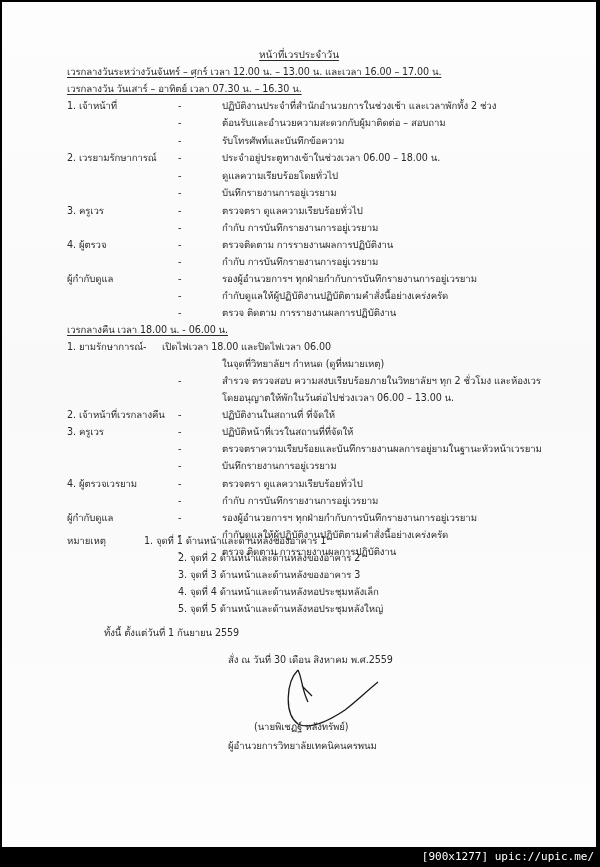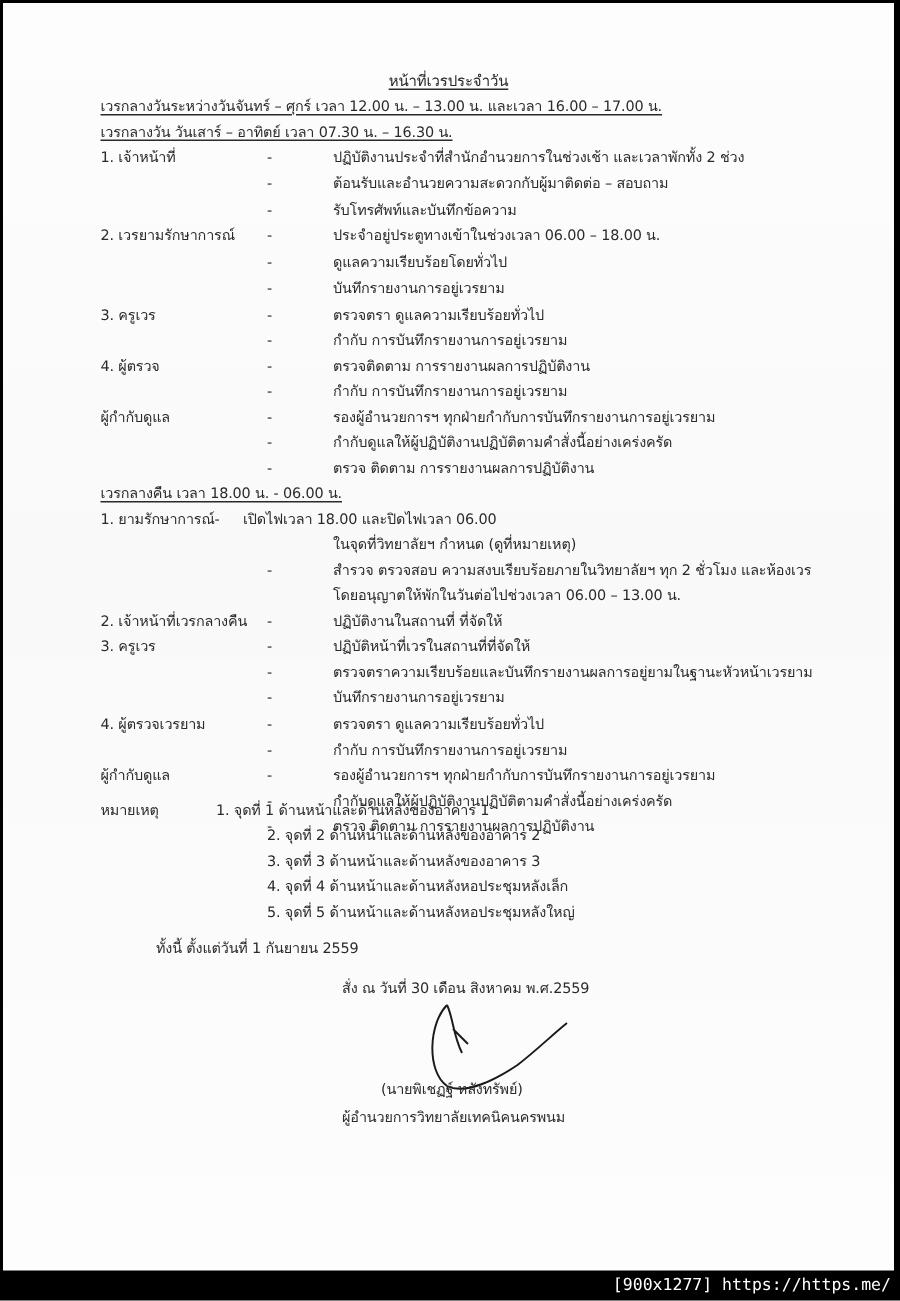--- a/index.html
+++ b/index.html
@@ -148,13 +148,13 @@
 
   <svg class="sig" width="100" height="70" viewBox="0 0 100 70">
     <path d="M18 8 C6 20, 4 52, 18 62 C30 68, 50 58, 65 48 C78 38, 88 28, 98 20" stroke="#1a1a1a" stroke-width="1.3" fill="none"></path>
     <path d="M18 8 C22 16, 22 28, 28 40 M22 24 L32 34" stroke="#1a1a1a" stroke-width="1.3" fill="none"></path>
   </svg>
 
   <div class="ln" style="left:252px; top:718px">(นายพิเชฏฐ์     หลังทรัพย์)</div>
   <div class="ln" style="left:226px; top:737px">ผู้อำนวยการวิทยาลัยเทคนิคนครพนม</div>
 </div>
 
-<div class="watermark">[900x1277] https://https.me/</div>
+<div class="watermark">[900x1277] upic://upic.me/</div>
 
 </body></html>

